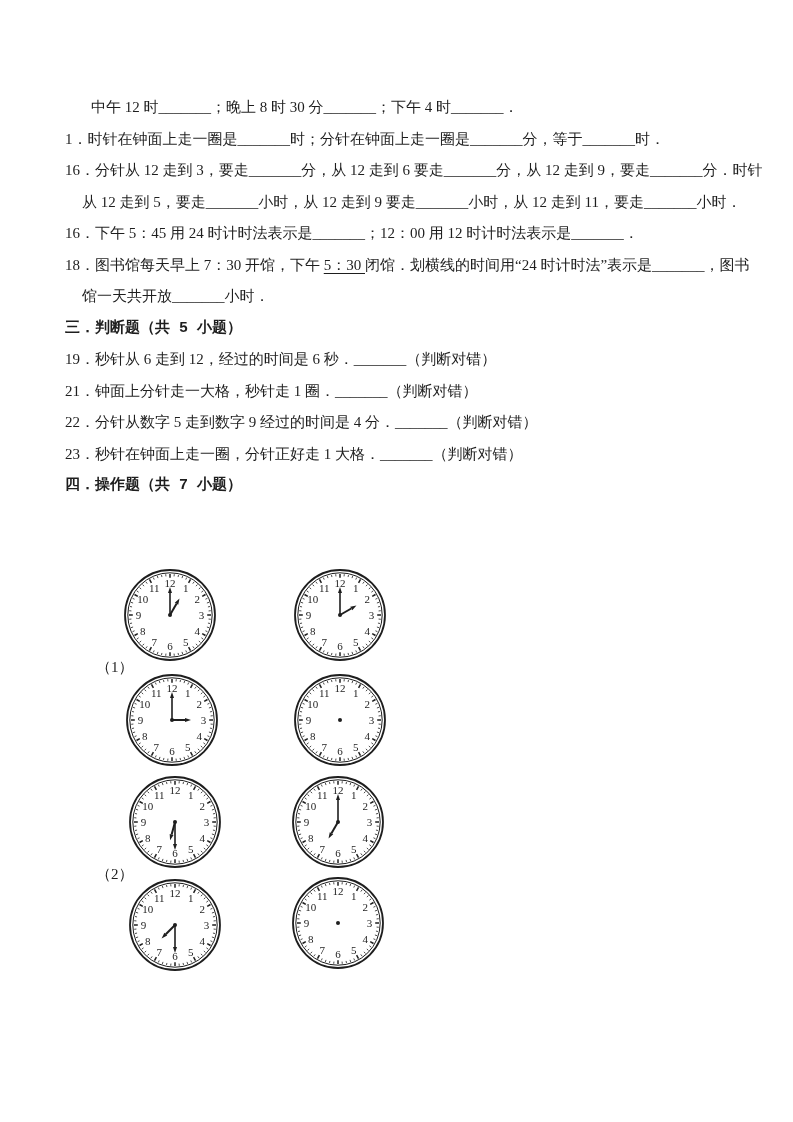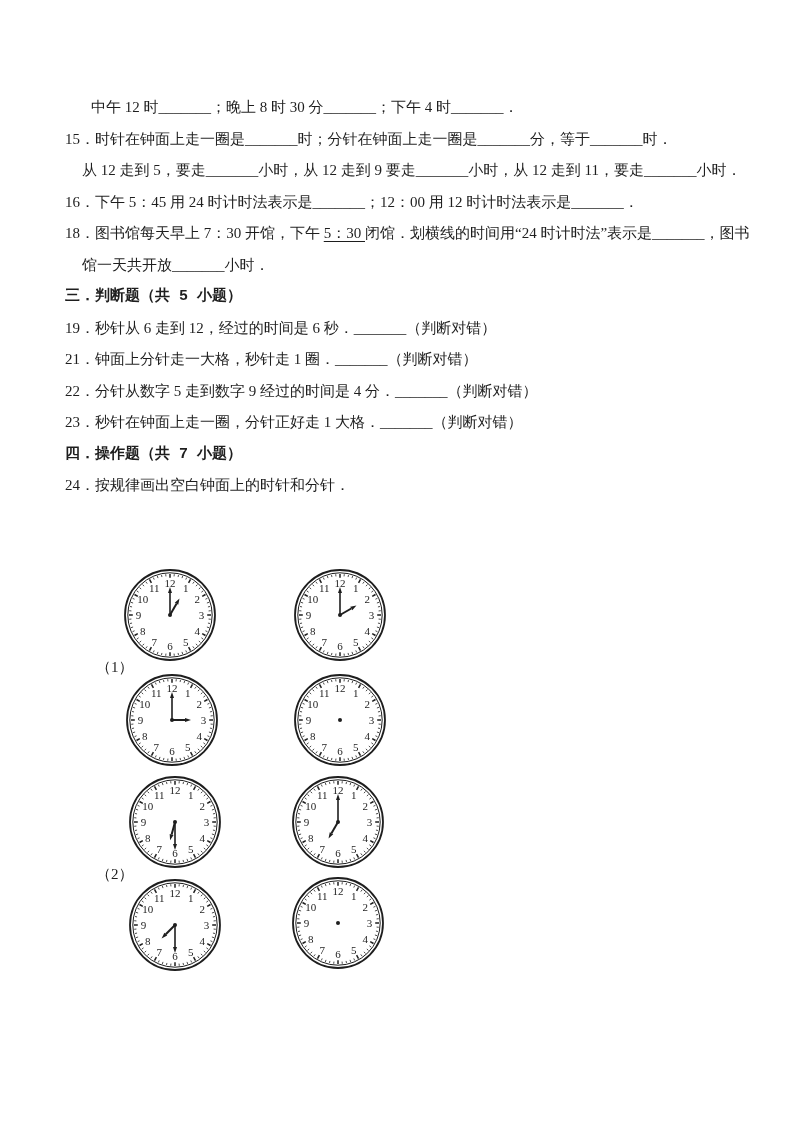--- a/index.html
+++ b/index.html
@@ -40,32 +40,32 @@
     position:absolute;
     top:995px;left:65px;
   }
 </style>
 </head>
 <body>
 
 <div id="page">
   <div id="text-block">
       <p class="line indent-a"><span>中午 12 时</span><span class="blank">_______</span><span>；晚上 8 时 30 分</span><span class="blank">_______</span><span>；下午 4 时</span><span class="blank">_______</span><span>．</span></p>
-      <p class="line"><span>15．时针在钟面上走一圈是</span><span class="blank">_______</span><span>时；分针在钟面上走一圈是</span><span class="blank">_______</span><span>分，等于</span><span class="blank">_______</span><span>时．</span></p>
+      <p class="line"><span>1．时针在钟面上走一圈是</span><span class="blank">_______</span><span>时；分针在钟面上走一圈是</span><span class="blank">_______</span><span>分，等于</span><span class="blank">_______</span><span>时．</span></p>
+      <p class="line"><span>16．分针从 12 走到 3，要走</span><span class="blank">_______</span><span>分，从 12 走到 6 要走</span><span class="blank">_______</span><span>分，从 12 走到 9，要走</span><span class="blank">_______</span><span>分．时针</span></p>
       <p class="line indent-b"><span>从 12 走到 5，要走</span><span class="blank">_______</span><span>小时，从 12 走到 9 要走</span><span class="blank">_______</span><span>小时，从 12 走到 11，要走</span><span class="blank">_______</span><span>小时．</span></p>
       <p class="line"><span>16．下午 5：45 用 24 时计时法表示是</span><span class="blank">_______</span><span>；12：00 用 12 时计时法表示是</span><span class="blank">_______</span><span>．</span></p>
       <p class="line"><span>18．图书馆每天早上 7：30 开馆，下午 </span><span class="u">5：30 </span><span>闭馆．划横线的时间用“24 时计时法”表示是</span><span class="blank">_______</span><span>，图书</span></p>
       <p class="line indent-b"><span>馆一天共开放</span><span class="blank">_______</span><span>小时．</span></p>
       <p class="line section"><span>三．判断题（共 5 小题）</span></p>
       <p class="line"><span>19．秒针从 6 走到 12，经过的时间是 6 秒．</span><span class="blank">_______</span><span>（判断对错）</span></p>
       <p class="line"><span>21．钟面上分针走一大格，秒针走 1 圈．</span><span class="blank">_______</span><span>（判断对错）</span></p>
       <p class="line"><span>22．分针从数字 5 走到数字 9 经过的时间是 4 分．</span><span class="blank">_______</span><span>（判断对错）</span></p>
       <p class="line"><span>23．秒针在钟面上走一圈，分针正好走 1 大格．</span><span class="blank">_______</span><span>（判断对错）</span></p>
       <p class="line section"><span>四．操作题（共 7 小题）</span></p>
-      <p class="line"><span>24．按规律画出空白钟面上的时针和分针．</span></p>
     </div>
 <div class="group-label" style="left: 96px; top: 658px;">（1）</div>
     <div class="clock" style="left: 122px; top: 567px;"><svg viewBox="0 0 96 96" width="96" height="96">
         <circle cx="48" cy="48" r="45" fill="none" stroke="#1e1e1e" stroke-width="1.8"></circle>
         <circle cx="48" cy="48" r="42.2" fill="none" stroke="#1e1e1e" stroke-width="1"></circle>
         <line x1="48" y1="7" x2="48" y2="10.799999999999997" stroke="#1e1e1e" stroke-width="1.5"></line>
         <line x1="52.28566699397379" y1="7.224602289900794" x2="52.05570437478495" y2="9.412550459711" stroke="#1e1e1e" stroke-width="0.8"></line>
         <line x1="56.52437932352813" y1="7.895948369913967" x2="56.06697360372906" y2="10.047873091528345" stroke="#1e1e1e" stroke-width="0.8"></line>
         <line x1="60.66969676937284" y1="9.006682831898708" x2="59.98985938174796" y2="11.099007167748049" stroke="#1e1e1e" stroke-width="0.8"></line>
         <line x1="64.6762023661078" y1="10.544636236653368" x2="63.781381751341044" y2="12.554436243467087" stroke="#1e1e1e" stroke-width="0.8"></line>

